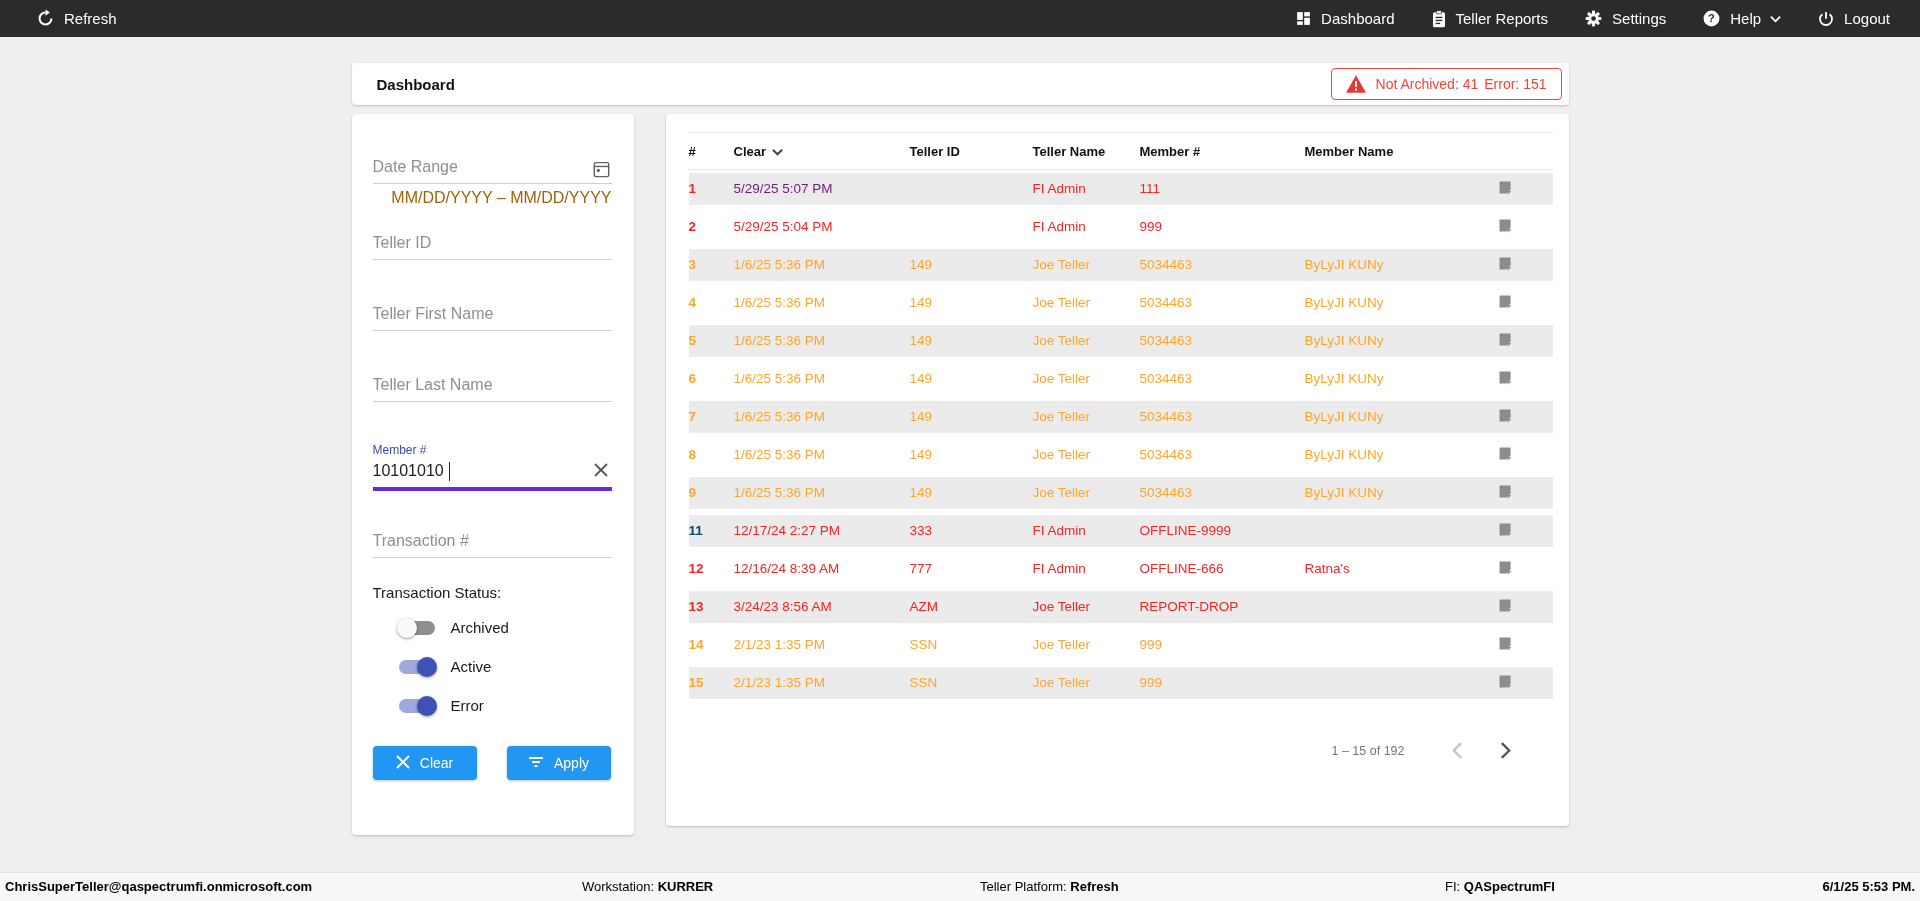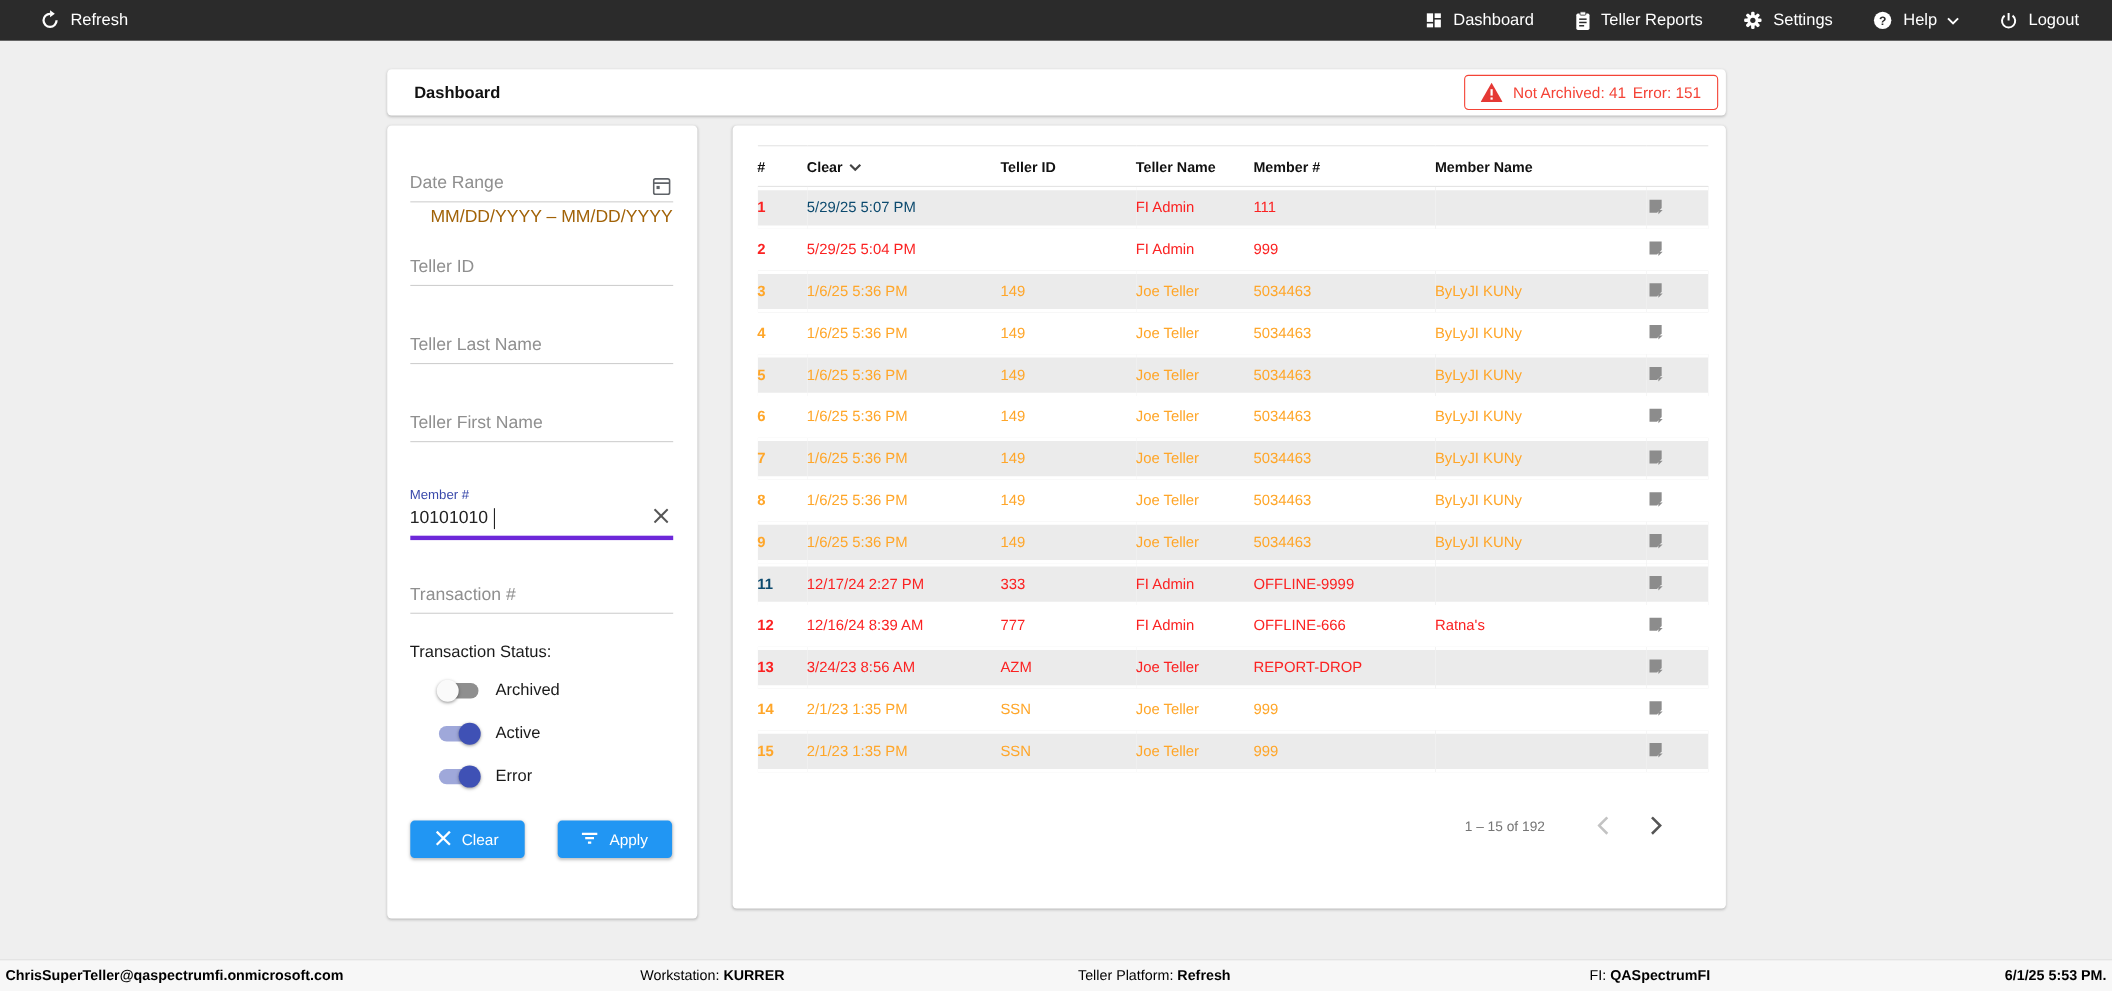--- a/index.html
+++ b/index.html
@@ -219,24 +219,24 @@
               <line x1="1.5" y1="7.5" x2="18.5" y2="7.5"></line>
               <rect x="4.5" y="10.5" width="3.4" height="3.4" fill="#5f6368" stroke="none"></rect>
             </svg>
         </span>
         <div class="field-hint">MM/DD/YYYY – MM/DD/YYYY</div>
       </div>
       <div class="field f-gap">
         <input type="text" placeholder="Teller ID" style="">
       </div>
       <div class="field f-gap">
+        <input type="text" placeholder="Teller First Name" style="">
+      </div>
+      <div class="field f-gap">
         <input type="text" placeholder="Teller Last Name" style="">
-      </div>
-      <div class="field f-gap">
-        <input type="text" placeholder="Teller First Name" style="">
       </div>
       <div class="field member-field" style="margin-bottom:37px;">
         <div class="member-label">Member #</div>
         <input type="text" value="10101010" style="">
         <span class="caret"></span>
         <span class="clear-x">
           <svg width="14" height="14" viewBox="0 0 14 14" stroke="#555" stroke-width="1.8">
               <line x1="1" y1="1" x2="13" y2="13"></line>
               <line x1="13" y1="1" x2="1" y2="13"></line>
             </svg>
@@ -337,21 +337,21 @@
                 <span class="th-inner">
                   <span>Member Name</span>
                 </span>
               </th>
             <th></th>
           </tr>
         </thead>
         <tbody id="rows-body">
             <tr class="striped">
               <td class="c-num" style="color: rgb(251, 34, 34);">1</td>
-              <td style="color: #0c4a6e; margin-left: 20px;">5/29/25 5:07 PM</td>
+              <td style="color: #701a75; margin-left: 20px;">5/29/25 5:07 PM</td>
               <td style="color: rgb(251, 34, 34);"></td>
               <td style="color: rgb(251, 34, 34);">FI Admin</td>
               <td style="color: rgb(251, 34, 34);">111</td>
               <td style="color: rgb(251, 34, 34);"></td>
               <td style="text-align: right; padding-right: 48px;"><span style="display: inline-block;"><svg class="note-icon" viewBox="0 0 20 20">
                     <path d="M3 3 h13 v9 l-5 5 H3 Z" fill="#8c8c8c"></path>
                     <path d="M12.5 18.5 l4.5 -4.5 h-4.5 Z" fill="#8c8c8c"></path>
                   </svg></span></td>
             </tr>
             <tr>

